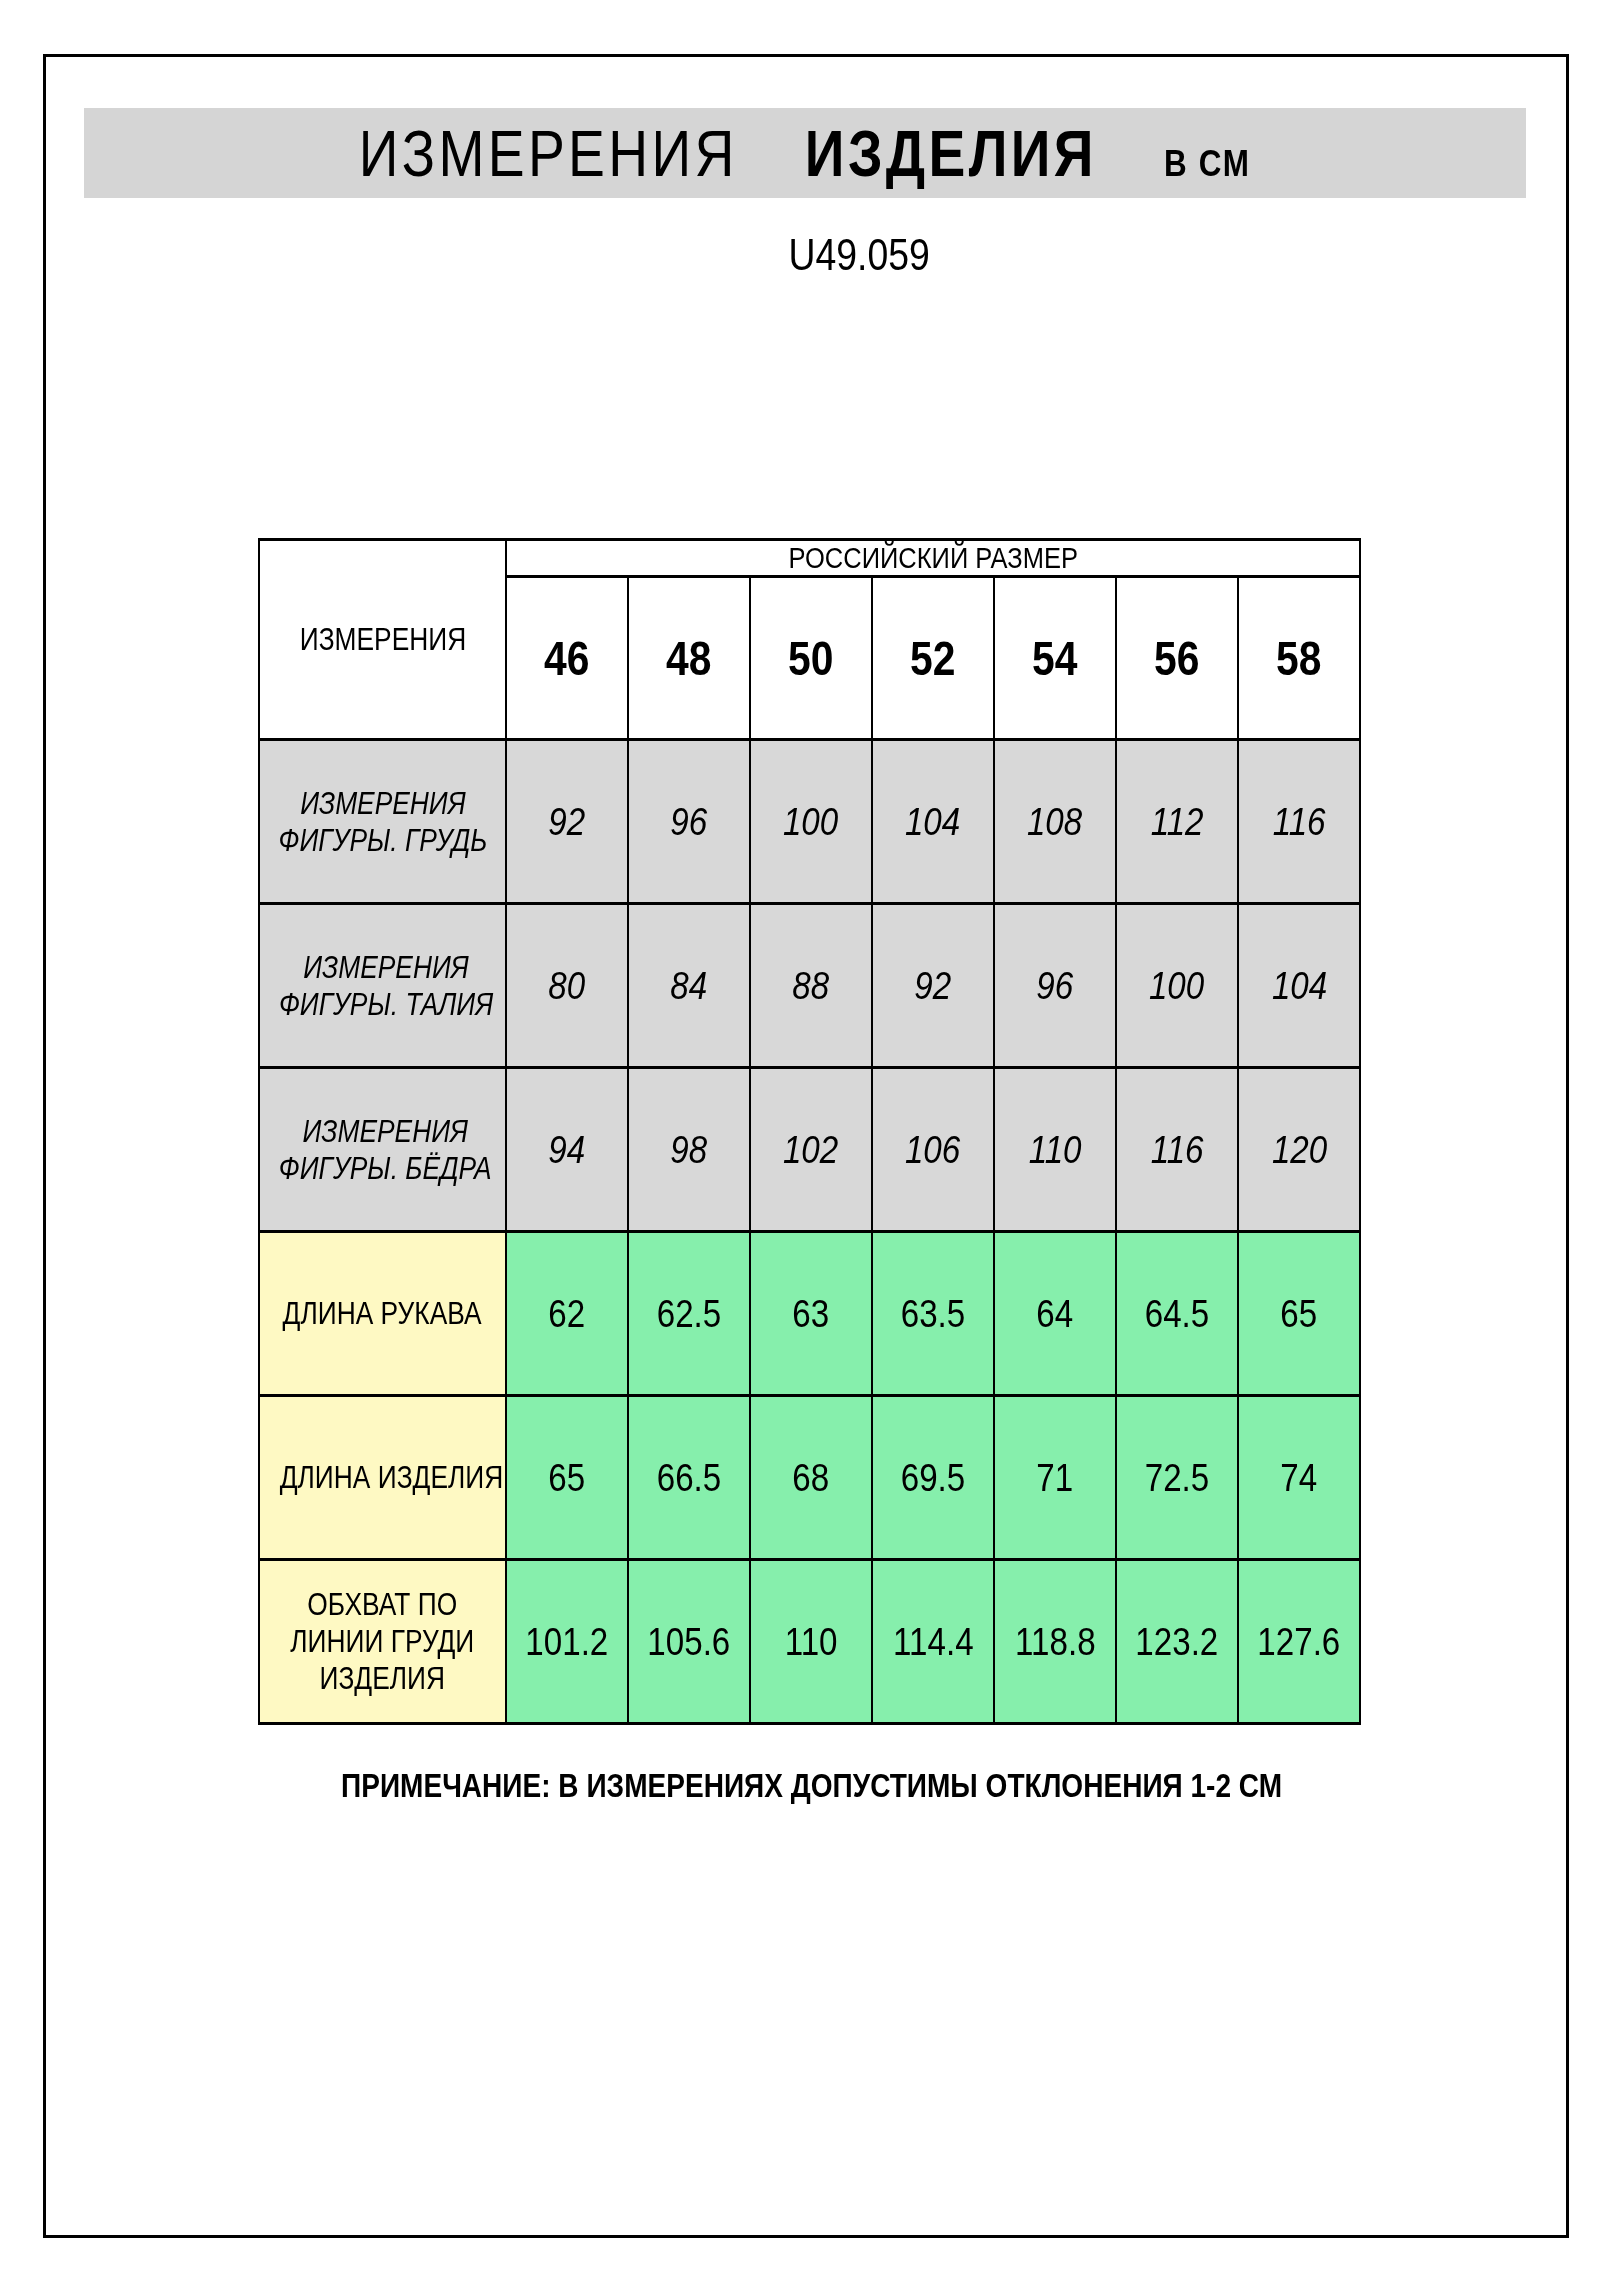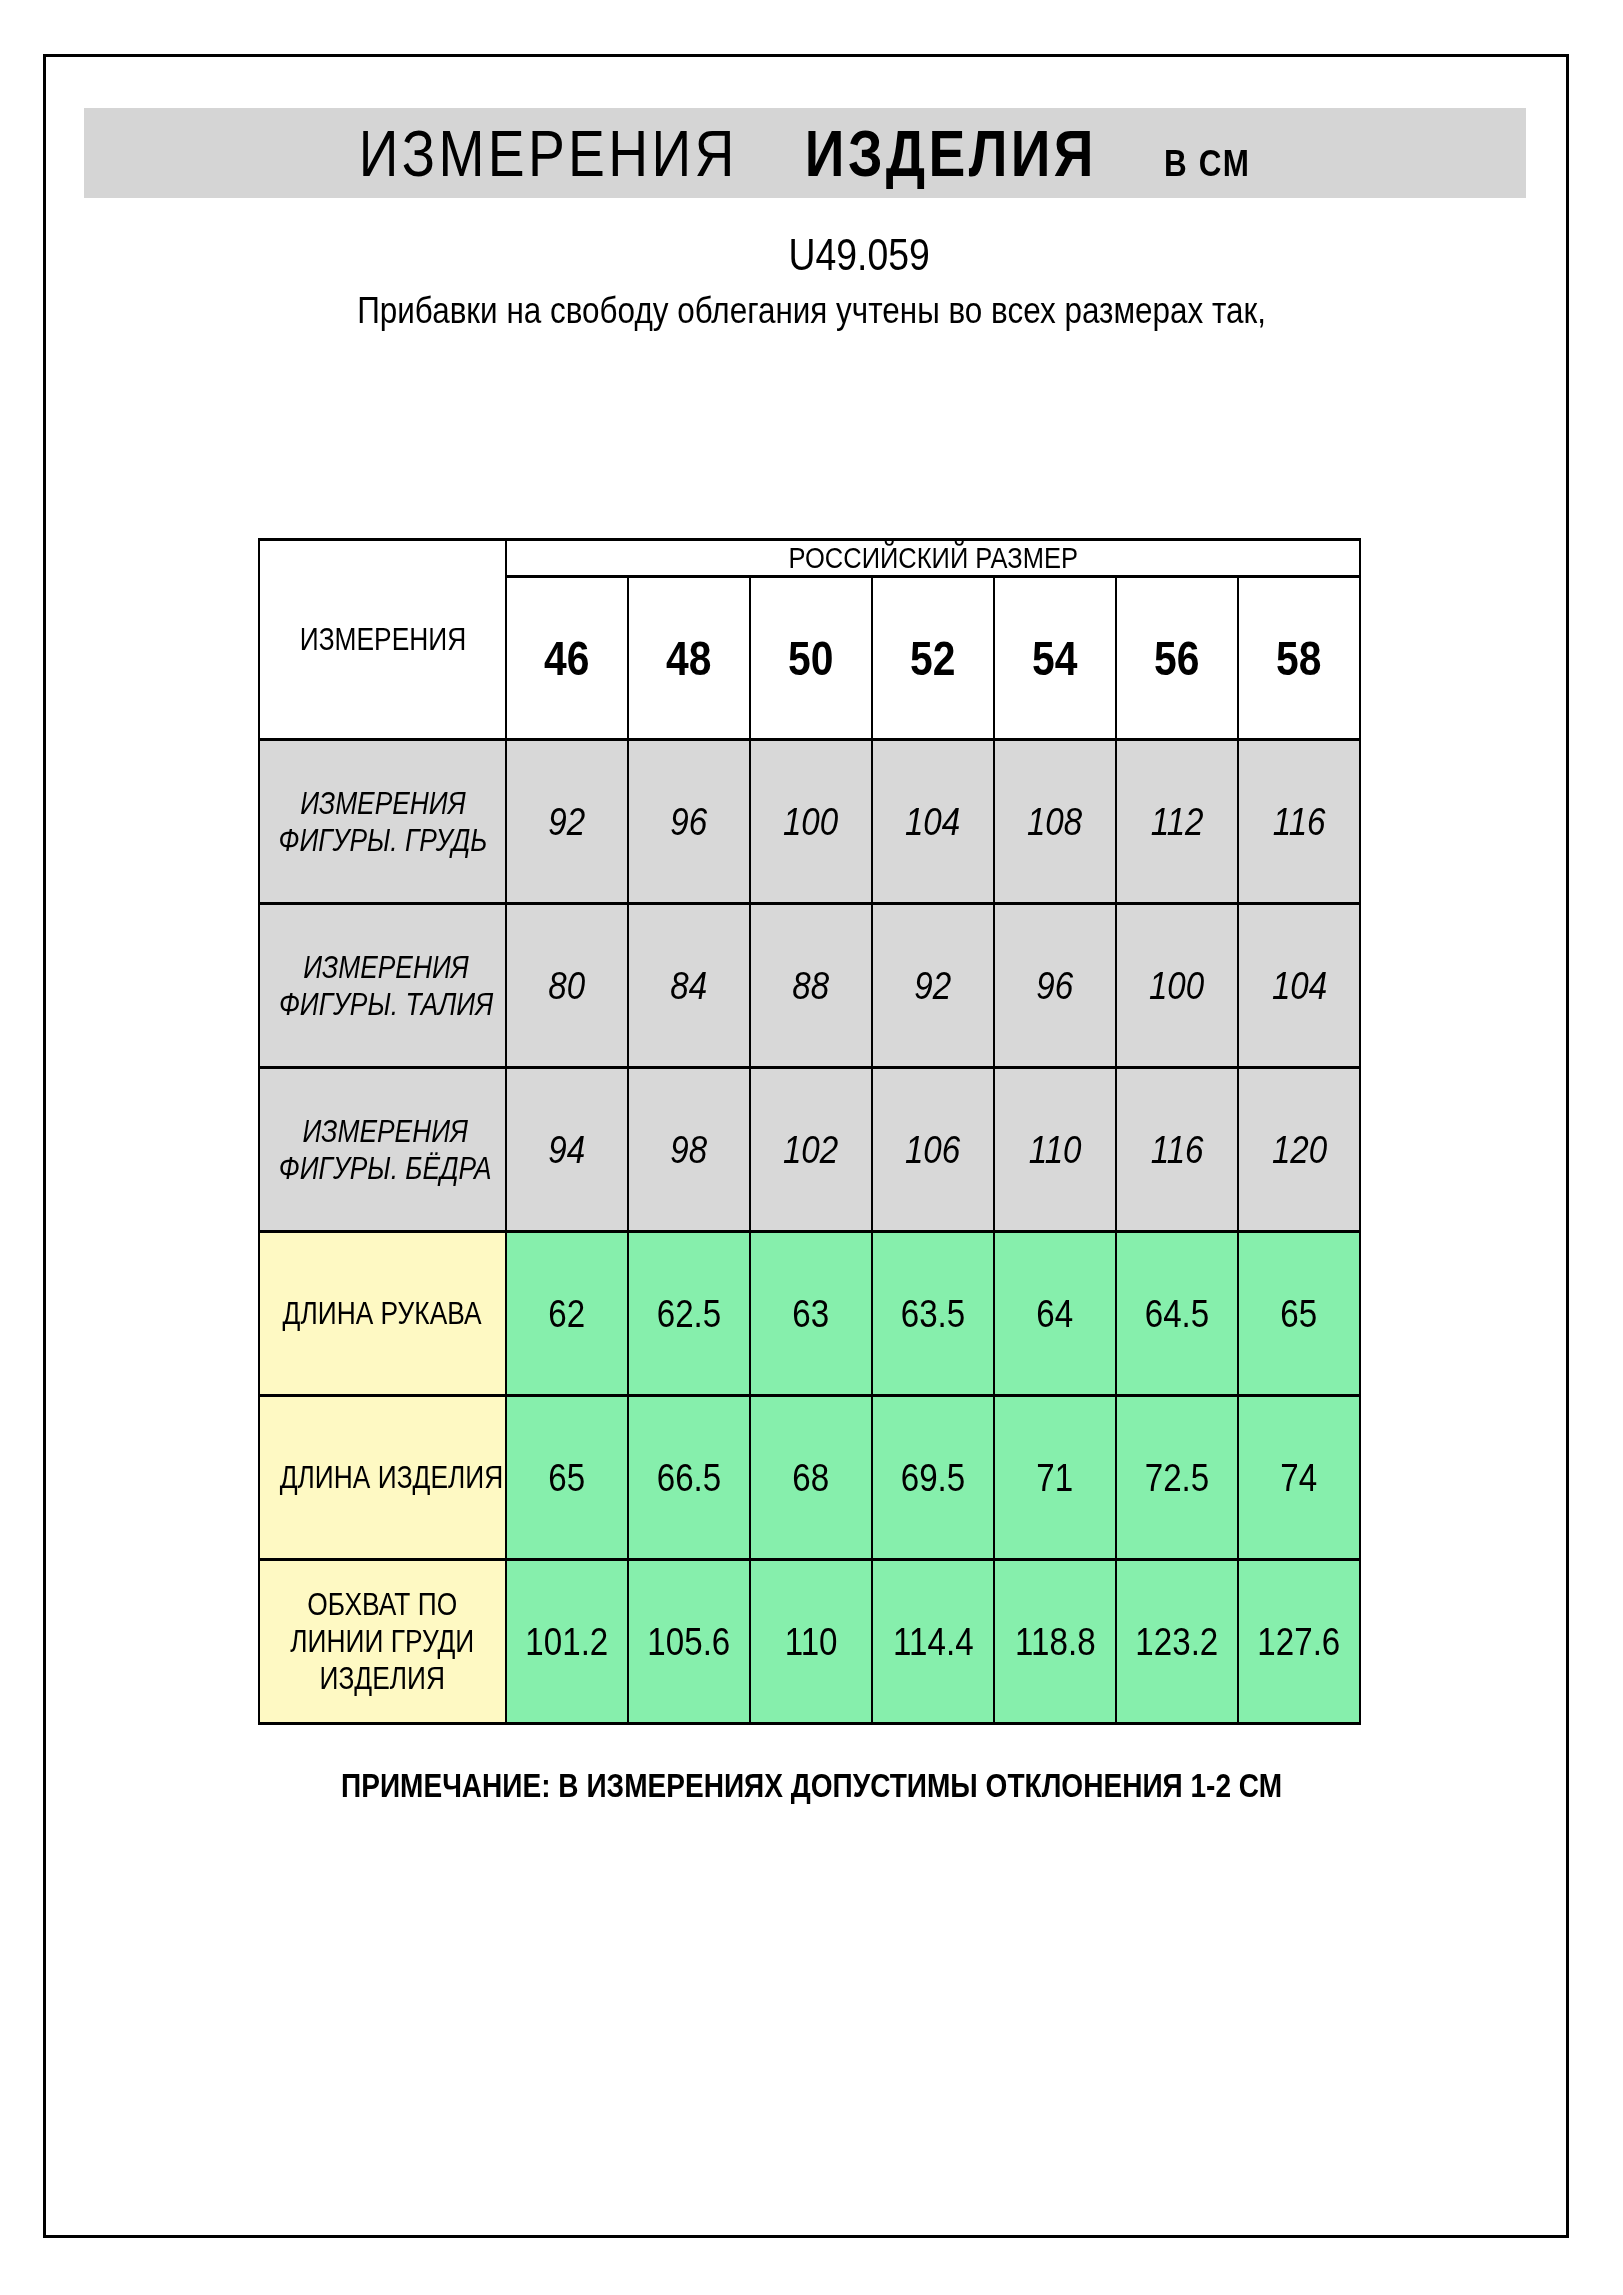--- a/index.html
+++ b/index.html
@@ -64,21 +64,20 @@
     <span class="t-word2">ИЗДЕЛИЯ</span>
     <span class="t-unit">В СМ</span>
   </div>
 </div>
 
 <div class="code-line">
   <span class="cnd">U49.059</span>
 </div>
 
 <div class="para">
-  <span class="line"><span class="cnd">Прибавки на свободу облегания учтены во всех размерах так,</span></span>
 </div>
 
 <table class="size-table">
   <colgroup>
     <col style="width:247px">
     <col style="width:122px">
       <col style="width:122px">
       <col style="width:122px">
     <col style="width:122px">
       <col style="width:122px">

